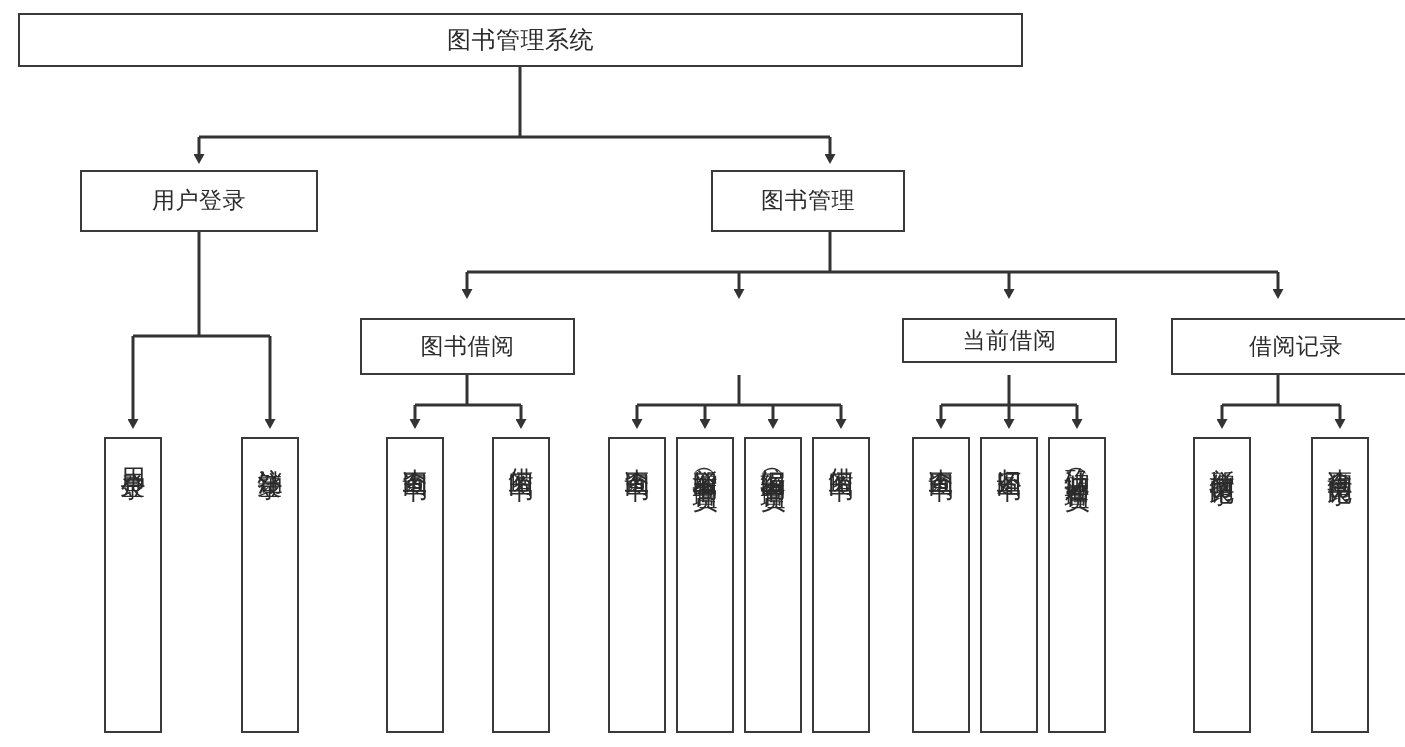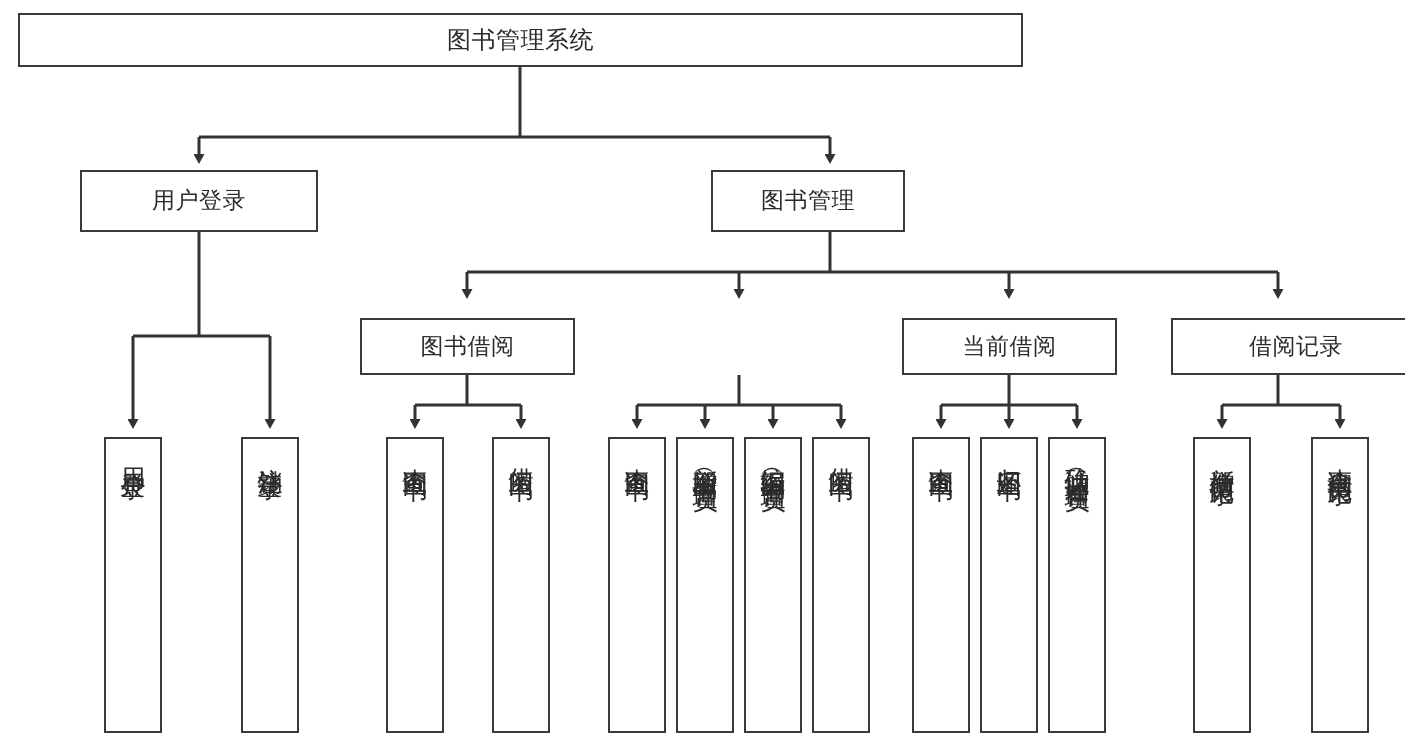--- a/index.html
+++ b/index.html
@@ -126,21 +126,21 @@
   <div class="node horiz" style="left:80px;top:170px;width:238px;height:62px;">
     <span class="lbl">用户登录</span>
   </div>
   <div class="node horiz" style="left:711px;top:170px;width:194px;height:62px;">
     <span class="lbl">图书管理</span>
   </div>
 
   <div class="node horiz" style="left:360px;top:318px;width:215px;height:57px;">
     <span class="lbl">图书借阅</span>
   </div>
-  <div class="node horiz" style="left:902px;top:318px;width:215px;height:57px;">
+  <div class="node horiz" style="left:902px;top:318px;width:215px;height:45px;">
     <span class="lbl">当前借阅</span>
   </div>
   <div class="node horiz" style="left:1171px;top:318px;width:250px;height:57px;">
     <span class="lbl">借阅记录</span>
   </div>
 
   <div class="node vert" style="left:104px;top:437px;width:58px;height:296px;">
     <span class="lbl">用户登录</span>
   </div>
   <div class="node vert" style="left:241px;top:437px;width:58px;height:296px;">

